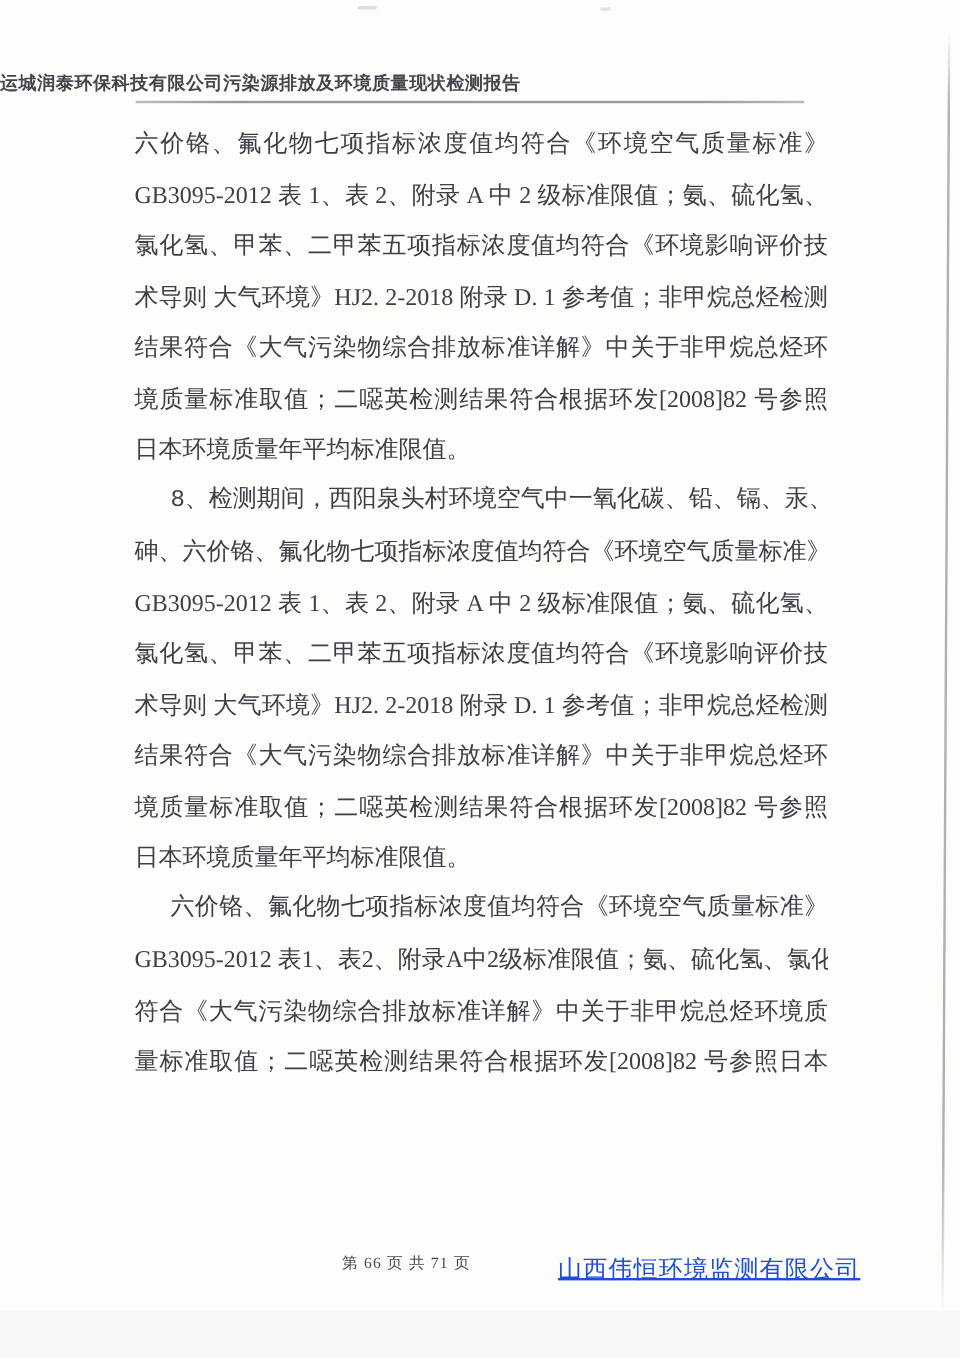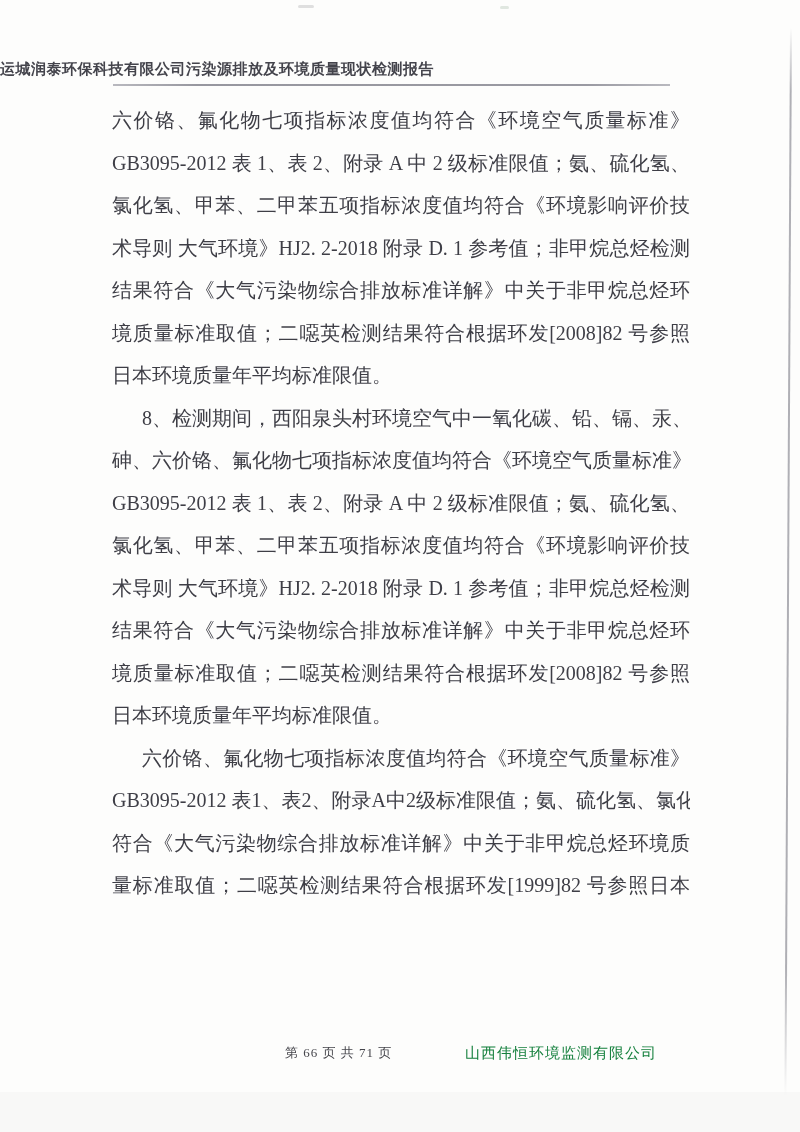--- a/index.html
+++ b/index.html
@@ -50,37 +50,39 @@
     overflow: hidden;
     text-align: justify;
     text-align-last: justify;
     white-space: nowrap;
   }
   .para.ends .line:last-of-type {
     text-align-last: left;
   }
   .para.indent .line:first-of-type {
     text-indent: 30px;
+    font-family: Liberation Mono, monospace;
   }
   
   .footer-pagenum {
     position: absolute;
     top: 1044px;
     left: 285px;
     font-size: 13px;
     letter-spacing: 1px;
     color: #46464c;
   }
   .footer-company {
     position: absolute;
     top: 1044px;
     left: 465px;
-    font-size: 15px;
+    font-size: 20px;
     letter-spacing: 1px;
-    color: #15803d;
+    color: #1d4ed8;
+    text-decoration: underline;
   }
   
   .scan-edge {
     position: absolute;
     top: 28px;
     left: 790px;
     width: 2px;
     height: 1068px;
     background: linear-gradient(to bottom,
       rgba(170,170,176,0) 0%,
@@ -155,21 +157,21 @@
 
 
         <div class="line">六价铬、氟化物七项指标浓度值均符合《环境空气质量标准》</div>
 
         <div class="line">GB3095-2012 表1、表2、附录A中2级标准限值；氨、硫化氢、氯化</div>
 
 
 
         <div class="line">符合《大气污染物综合排放标准详解》中关于非甲烷总烃环境质</div>
 
-        <div class="line">量标准取值；二噁英检测结果符合根据环发[1999]82 号参照日本</div>
+        <div class="line">量标准取值；二噁英检测结果符合根据环发[2008]82 号参照日本</div>
       </div>
 
   </div>
 
   <div class="bottom-shade"></div>
 
   <span class="footer-pagenum">第 66 页 共 71 页</span>
   <span class="footer-company">山西伟恒环境监测有限公司</span>
 
   <div class="scan-edge"></div>

